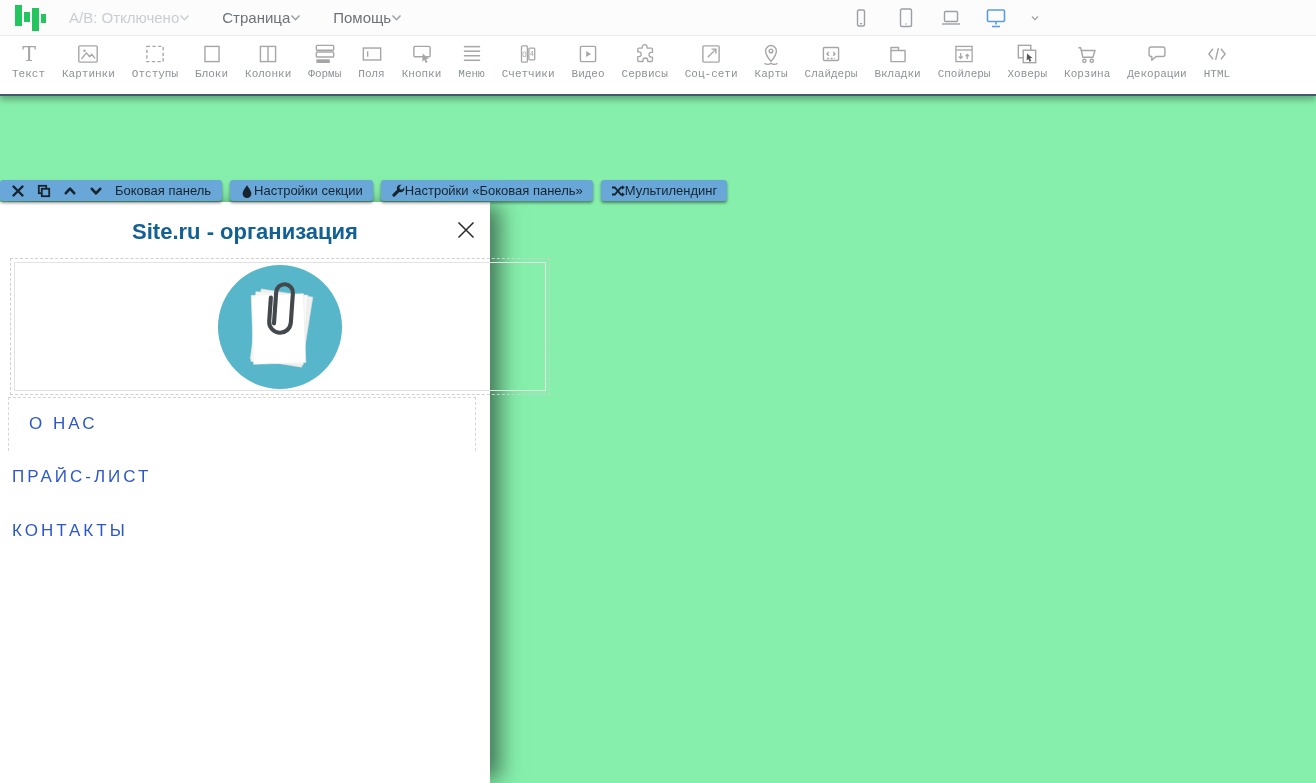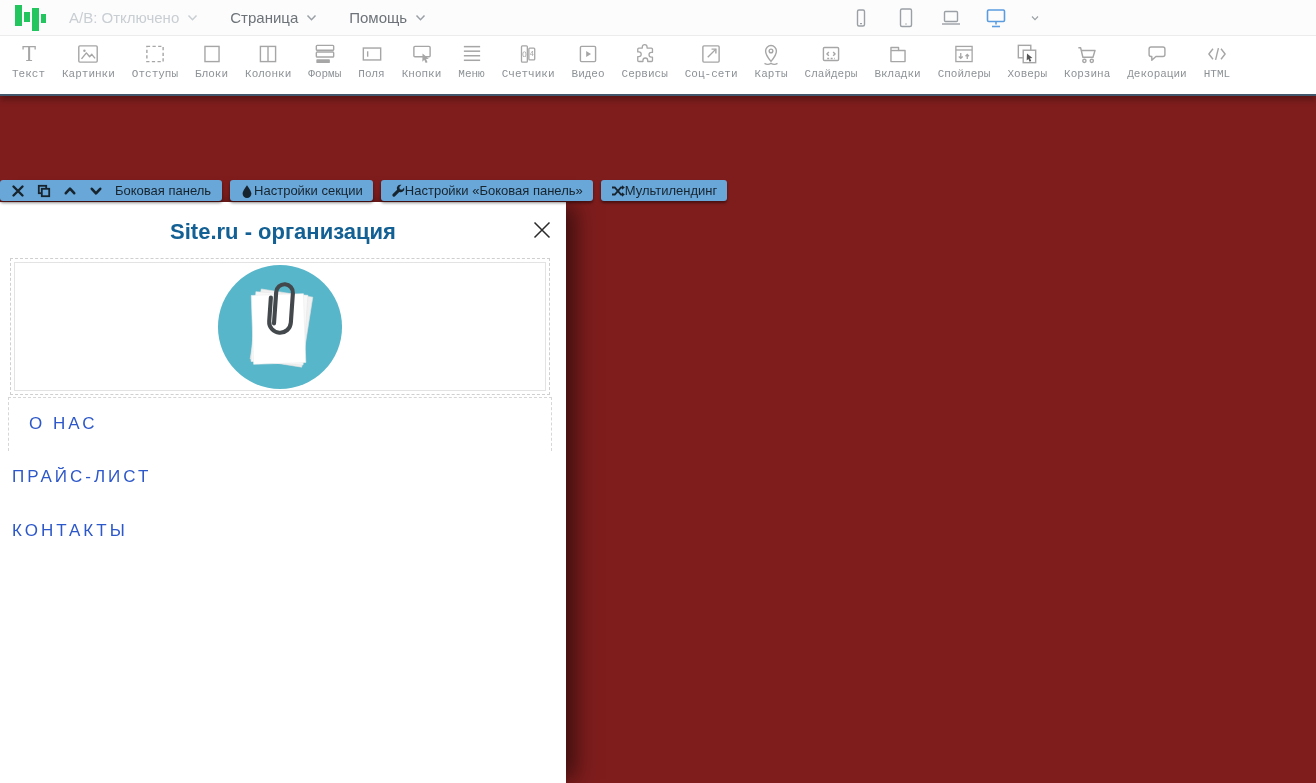--- a/index.html
+++ b/index.html
@@ -5,21 +5,21 @@
   html,body{margin:0;padding:0;}
   body{
     width:1316px;height:783px;position:relative;overflow:hidden;
     font-family:"Liberation Sans","DejaVu Sans",sans-serif;
     background:#c2c3c4;
   }
   
   .topbar{position:absolute;top:0;left:0;right:0;height:35px;background:#fcfcfc;
     border-bottom:1px solid #ececec;display:flex;align-items:center;z-index:7;}
   .logo{width:32px;height:26px;margin-left:15px;cursor:pointer;flex:0 0 auto;}
-  .tb-menu{display:flex;align-items:center;gap:8px;font-size:15px;color:#6d7378;cursor:pointer;white-space:nowrap;}
+  .tb-menu{display:flex;align-items:center;font-size:15px;color:#6d7378;cursor:pointer;white-space:nowrap;}
   .tb-menu.disabled{color:#c9ced3;}
   .tb-menu svg{display:block;}
   .devices{position:absolute;left:846px;top:0;height:35px;display:flex;align-items:center;gap:15px;}
   .dev{width:30px;height:26px;color:#9aa0a5;cursor:pointer;}
   .dev.active{color:#5b9ce0;}
   .dev svg{width:100%;height:100%;display:block;}
   
   .toolbar{position:absolute;top:36px;left:0;right:0;height:53px;background:#ffffff;
     border-bottom:2px solid #41586d;box-sizing:content-box;display:flex;align-items:flex-start;
     padding:5px 6px 0 8px;gap:9px;z-index:6;box-shadow:0 4px 6px rgba(0,0,0,.28);}
@@ -30,22 +30,22 @@
   .tool .tlabel{font-size:11px;color:#8d9296;white-space:nowrap;font-family:Liberation Mono, monospace;}
   
   .tabbar{position:absolute;top:91px;left:0;display:flex;gap:8px;z-index:5;}
   .tabseg{display:flex;align-items:center;height:21px;background:#68a7d8;
     border-radius:3px;padding:0 10px;font-size:13px;color:#17242e;
     box-shadow:0 2px 3px rgba(0,0,0,.45);cursor:pointer;white-space:nowrap;}
   .tabseg .dicon{width:14px;height:14px;display:block;color:#17242e;cursor:pointer;}
   .tabseg .dicon svg{width:100%;height:100%;display:block;}
   .tabseg.controls{gap:12px;padding:0 11px;}
   
-  .canvas{position:absolute;top:89px;left:0;right:0;bottom:0;background:#7f1d1d;}
-  .panel{position:absolute;top:113px;left:0;width:566px;bottom:0;background:#ffffff;
+  .canvas{position:absolute;top:89px;left:0;right:0;bottom:0;background:#86efac;}
+  .panel{position:absolute;top:113px;left:0;width:490px;bottom:0;background:#ffffff;
     box-shadow:14px 0 20px -4px rgba(0,0,0,.5);z-index:2;}
   .panel-title{margin:0;padding-top:17px;text-align:center;font-size:22px;font-weight:bold;
     color:#136094;cursor:pointer;}
   .panel-close{position:absolute;top:16px;right:12px;width:24px;height:24px;cursor:pointer;}
   .panel-close svg{width:100%;height:100%;display:block;}
   .image-box{position:absolute;top:56px;left:10px;width:540px;height:137px;
     border:1px dashed #cfcfcf;box-sizing:border-box;cursor:pointer;}
   .image-box-inner{position:absolute;left:3px;right:3px;top:3px;bottom:3px;
     border:1px solid #e3e3e3;display:flex;align-items:center;justify-content:center;}
   .menu-list{position:absolute;top:195px;left:0;right:0;}

